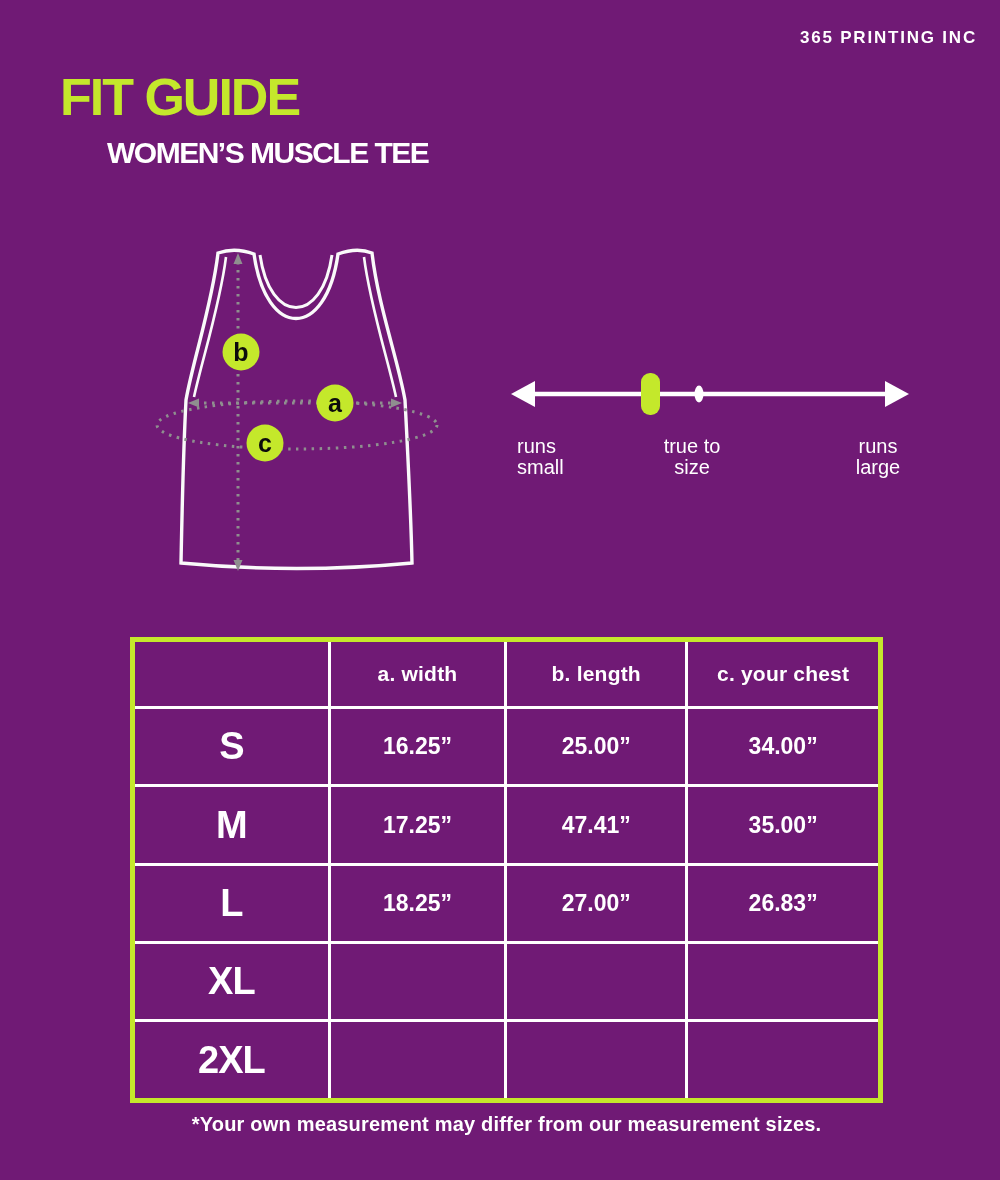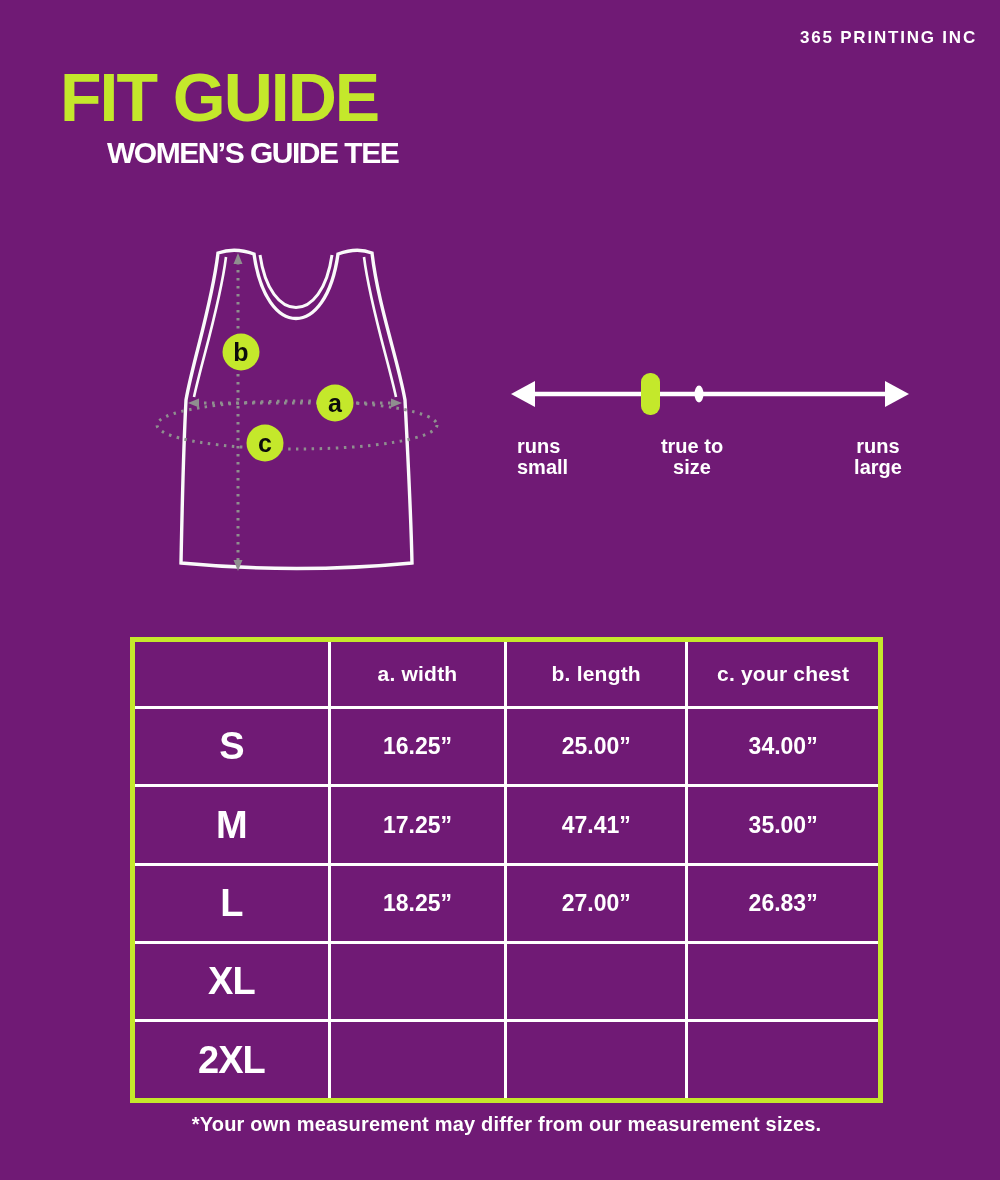--- a/index.html
+++ b/index.html
@@ -19,21 +19,21 @@
     font-size: 17px;
     font-weight: bold;
     letter-spacing: 1.8px;
     color: #fff;
   }
   .title {
     position: absolute;
     left: 60px;
     top: 57px;
     margin: 0;
-    font-size: 68px;
+    font-size: 52px;
     line-height: 80px;
     font-weight: bold;
     letter-spacing: -2px;
     color: #c4e82b;
   }
   .subtitle {
     position: absolute;
     left: 107px;
     top: 137px;
     font-size: 30px;
@@ -53,21 +53,21 @@
     position: absolute;
     left: 505px;
     top: 365px;
     width: 410px;
     height: 60px;
   }
   .scale-label {
     position: absolute;
     top: 436px;
     color: #fff;
-    font-weight: bold;
+    font-weight: normal;
     font-size: 20px;
     line-height: 21px;
     white-space: pre-line;
   }
   .scale-label.left   { left: 517px; text-align: left; }
   .scale-label.center { left: 630px; width: 124px; text-align: center; }
   .scale-label.right  { left: 816px; width: 124px; text-align: center; }
   .size-table {
     position: absolute;
     left: 130px;
@@ -107,21 +107,21 @@
     color: #fff;
   }
 </style>
 </head>
 <body>
 
 <div class="page">
 
   <div class="brand">365 PRINTING INC</div>
   <h1 class="title">FIT GUIDE</h1>
-  <div class="subtitle">WOMEN’S GUIDE TEE</div>
+  <div class="subtitle">WOMEN’S MUSCLE TEE</div>
 
   <svg class="tee-svg" viewBox="0 0 295 335">
 
     <g fill="none" stroke="#fafafa">
       <path stroke-width="3.4" d="M 68,8
         C 62,60 43,115 36,155
         C 33,212 32,270 31,318
         Q 147,329 262,318
         C 261,270 258,212 255,155
         C 248,115 228,60 222,8

